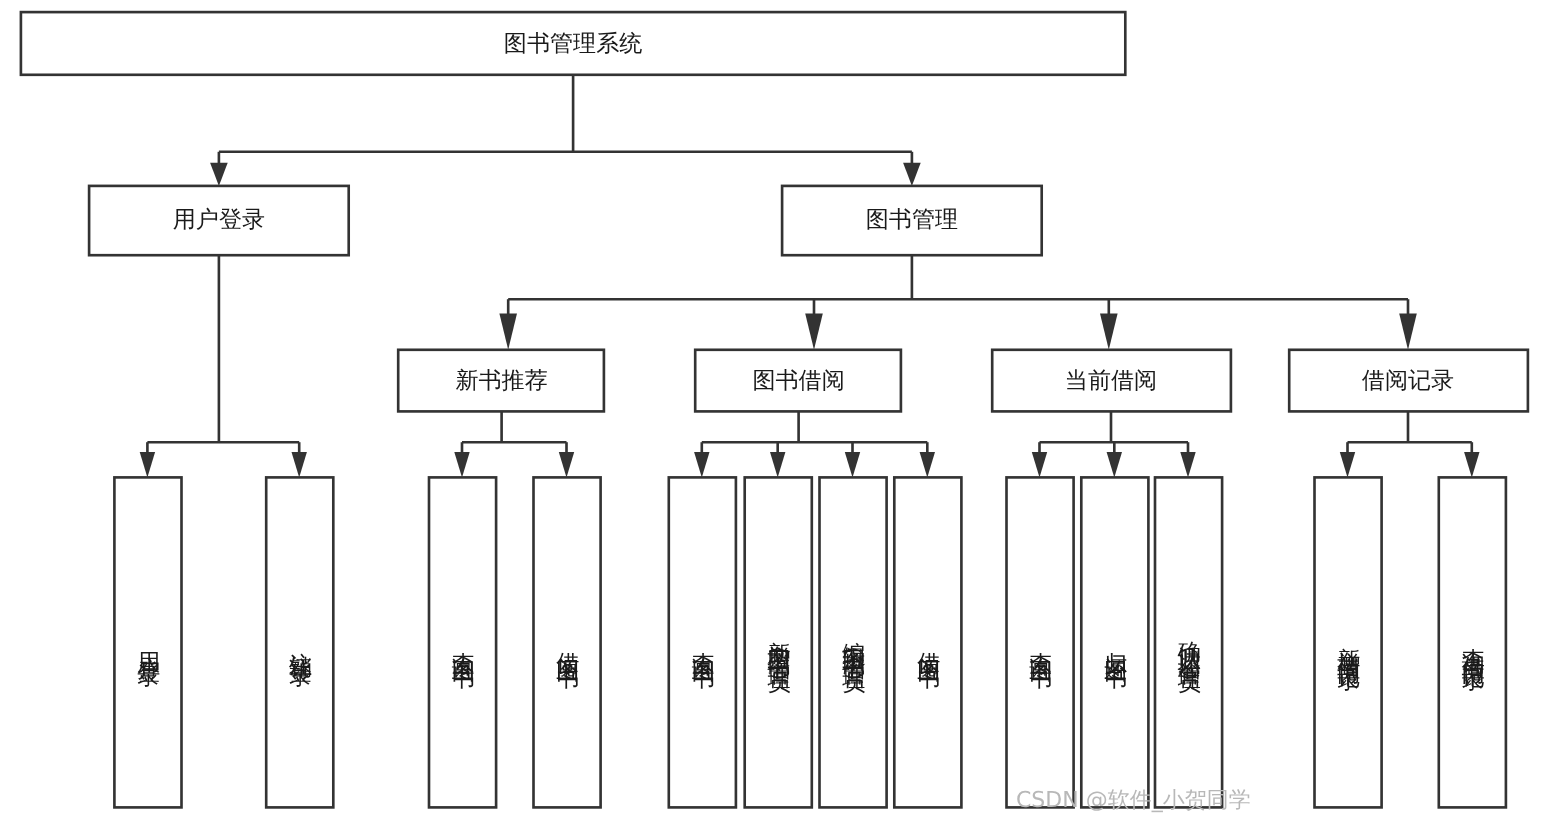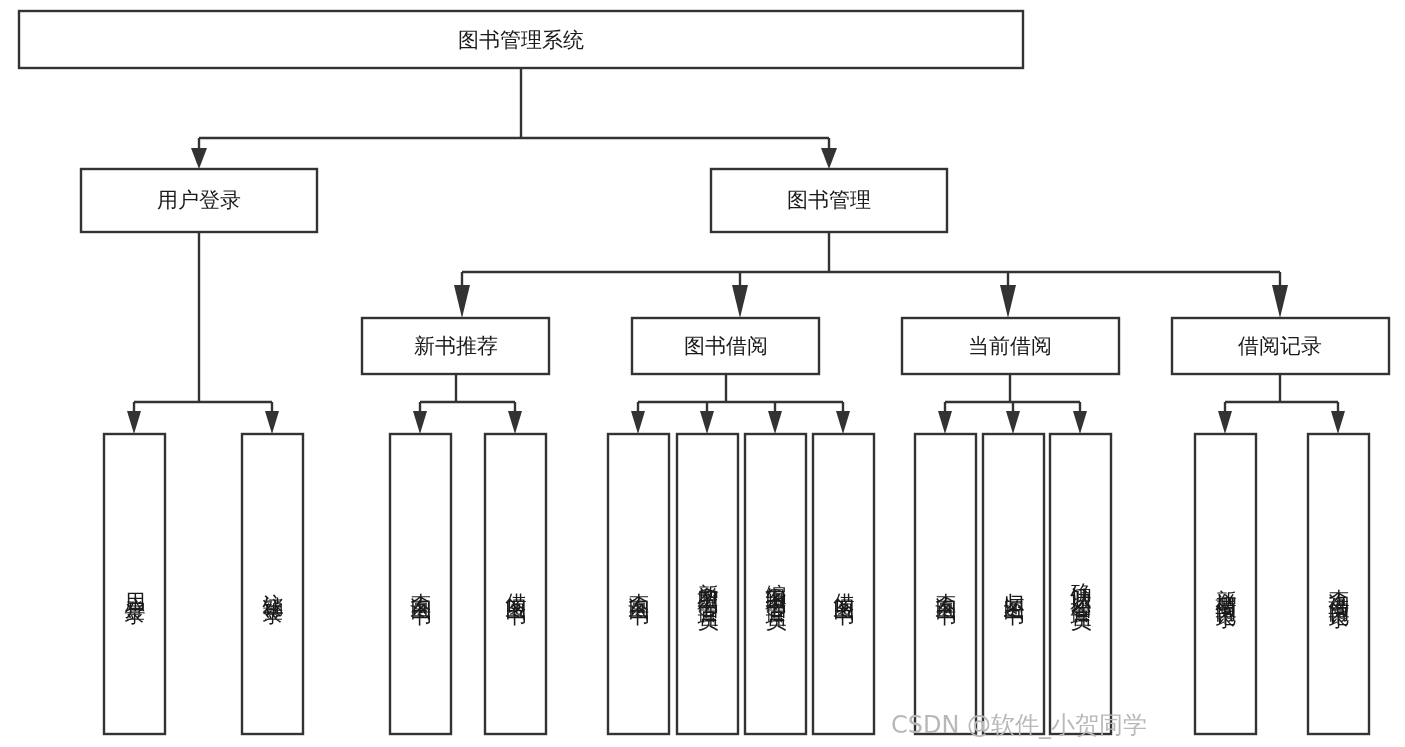--- a/index.html
+++ b/index.html
@@ -51,24 +51,24 @@
     stroke: #333333;
     stroke-width: 2.4;
     fill: none;
   }
   .arrow-head {
     fill: #333333;
     stroke: none;
   }
   .watermark {
     position: absolute;
-    right: 18px;
+    right: 28px;
     bottom: 6px;
     font-family: "DejaVu Sans", "Liberation Sans", sans-serif;
-    font-size: 24px;
+    font-size: 20px;
     color: #b8b8b8;
     white-space: nowrap;
     pointer-events: none;
     user-select: none;
   }
 </style>
 </head>
 <body>
 
 <div id="diagram-root">

